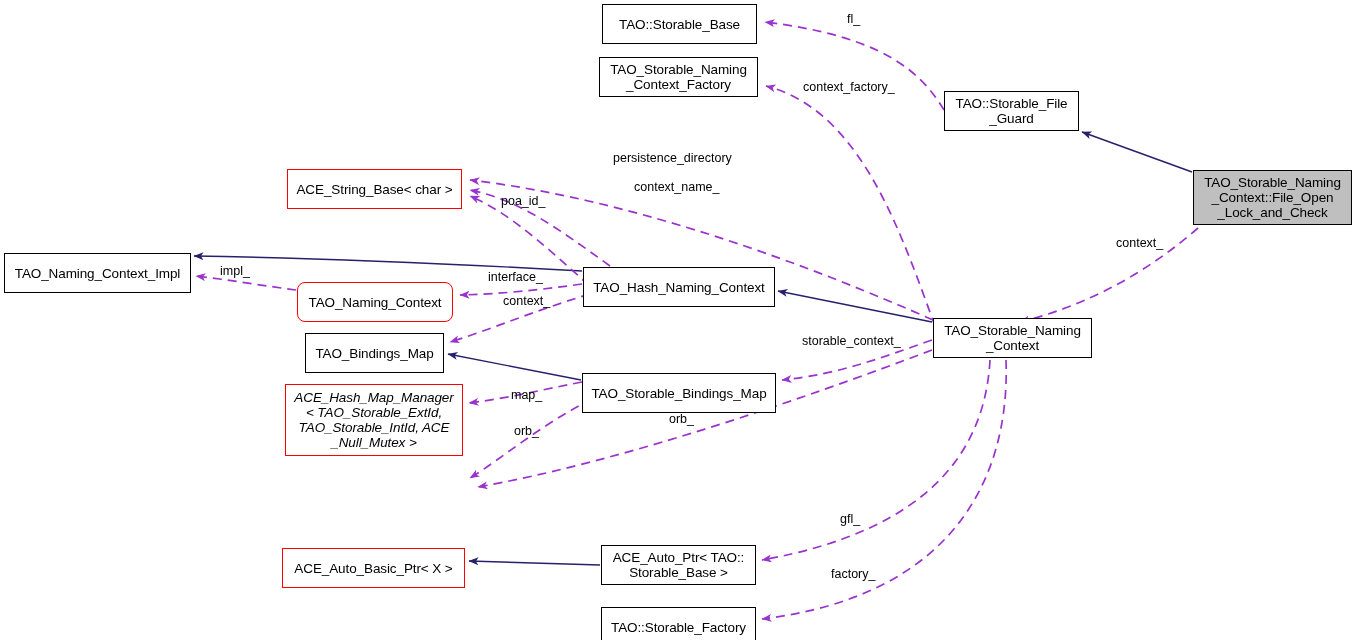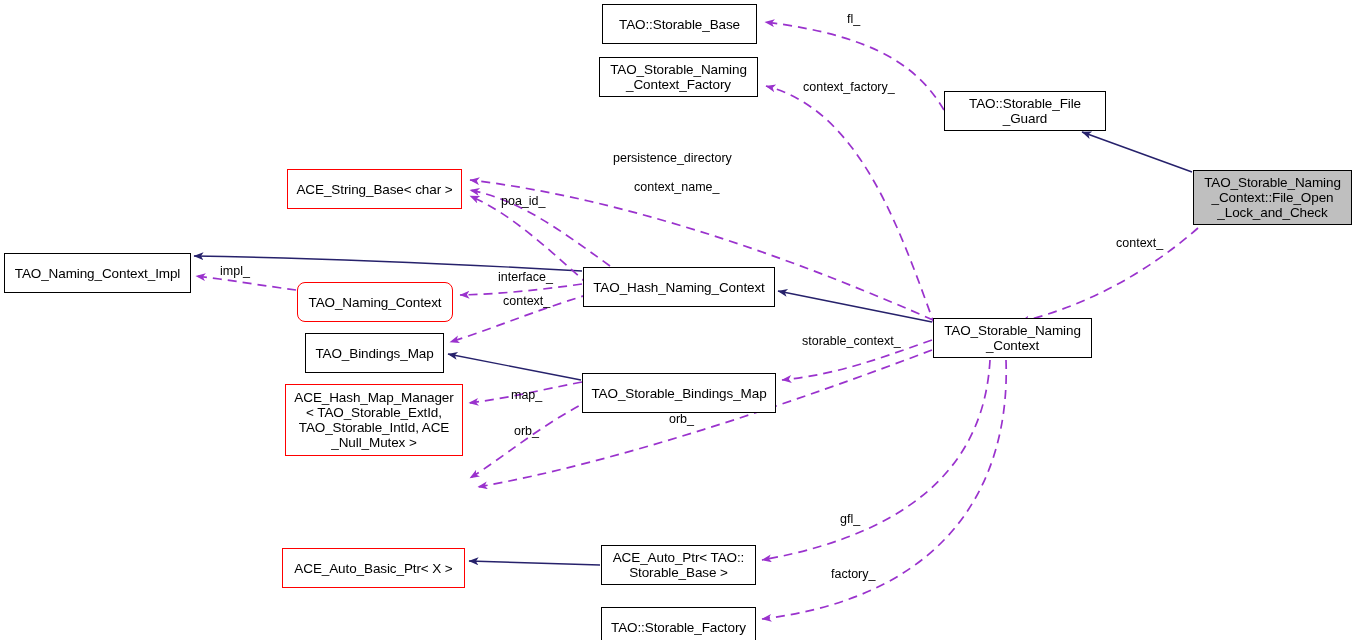--- a/index.html
+++ b/index.html
@@ -120,21 +120,21 @@
 
   <div class="node" style="left:602px; top:4px; width:155px; height:26px;">
     <span>TAO::Storable_Base</span>
   </div>
 
   <div class="node" style="left:599px; top:57px; width:159px; height:40px;">
     <span>TAO_Storable_Naming
 _Context_Factory</span>
   </div>
 
-  <div class="node" style="left:944px; top:91px; width:162px; height:40px;">
+  <div class="node" style="left:944px; top:91px; width:135px; height:40px;">
     <span>TAO::Storable_File
 _Guard</span>
   </div>
 
   <div class="node current" style="left:1193px; top:170px; width:159px; height:55px;">
     <span>TAO_Storable_Naming
 _Context::File_Open
 _Lock_and_Check</span>
   </div>
 
@@ -160,21 +160,21 @@
   </div>
 
   <div class="node" style="left:305px; top:333px; width:139px; height:26px;">
     <span>TAO_Bindings_Map</span>
   </div>
 
   <div class="node" style="left:582px; top:373px; width:194px; height:26px;">
     <span>TAO_Storable_Bindings_Map</span>
   </div>
 
-  <div class="node red" style="left:285px; top:384px; width:178px; height:72px;">
+  <div class="node red" style="left:285px; top:384px; width:178px; height:72px;font-style:italic;">
     <span>ACE_Hash_Map_Manager
 &lt; TAO_Storable_ExtId,
  TAO_Storable_IntId, ACE
 _Null_Mutex &gt;</span>
   </div>
 
 
   <div class="node red" style="left:282px; top:548px; width:183px; height:26px;">
     <span>ACE_Auto_Basic_Ptr&lt; X &gt;</span>
   </div>
@@ -195,21 +195,21 @@
   <div class="edge-label" style="left:613px; top:151px;">persistence_directory</div>
 
   <div class="edge-label" style="left:634px; top:180px;">context_name_</div>
 
   <div class="edge-label" style="left:501px; top:194px;">poa_id_</div>
 
   <div class="edge-label" style="left:1116px; top:236px;">context_</div>
 
   <div class="edge-label" style="left:220px; top:264px;">impl_</div>
 
-  <div class="edge-label" style="left:498px; top:270px;">interface_</div>
+  <div class="edge-label" style="left:488px; top:270px;">interface_</div>
 
   <div class="edge-label" style="left:503px; top:294px;">context_</div>
 
   <div class="edge-label" style="left:802px; top:334px;">storable_context_</div>
 
   <div class="edge-label" style="left:511px; top:388px;">map_</div>
 
   <div class="edge-label" style="left:669px; top:412px;">orb_</div>
 
   <div class="edge-label" style="left:514px; top:424px;">orb_</div>

